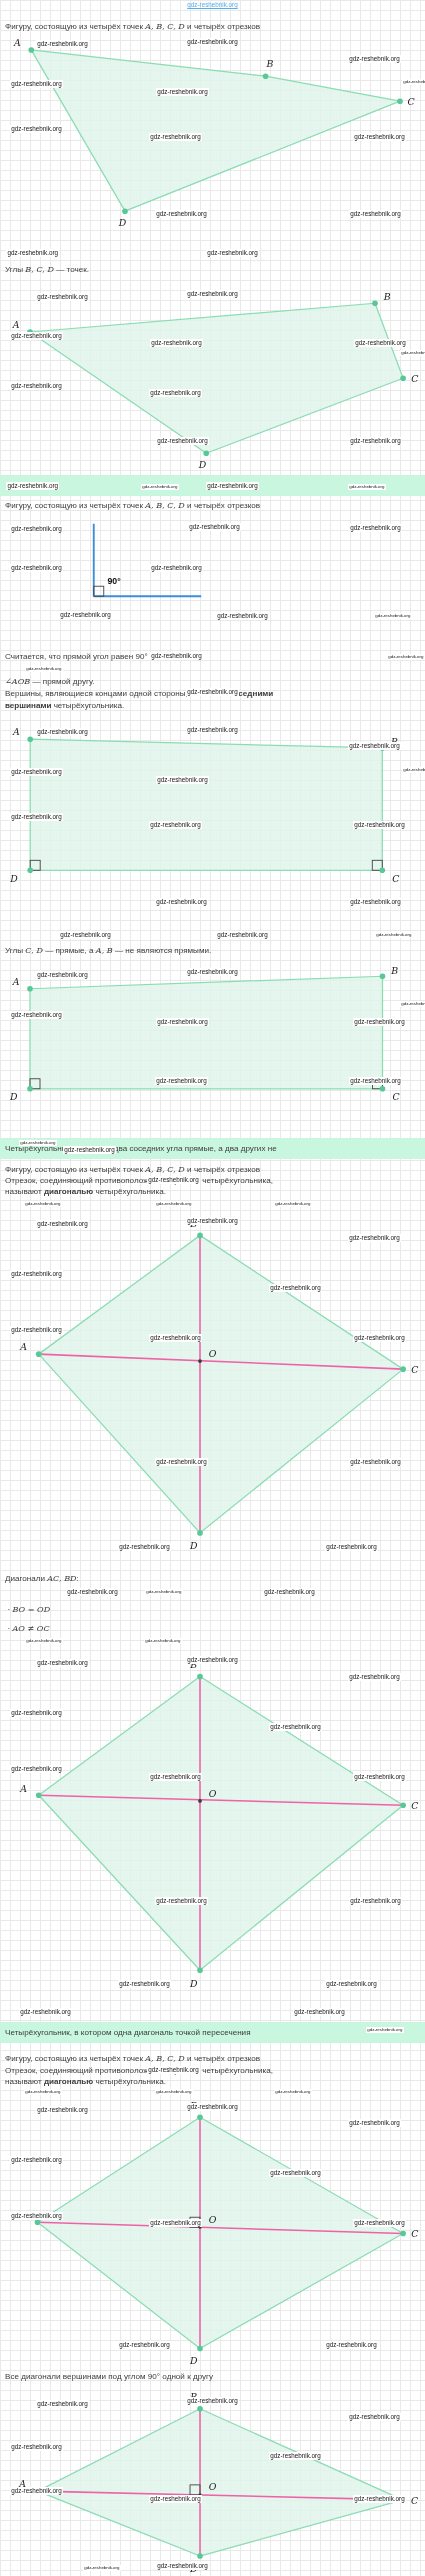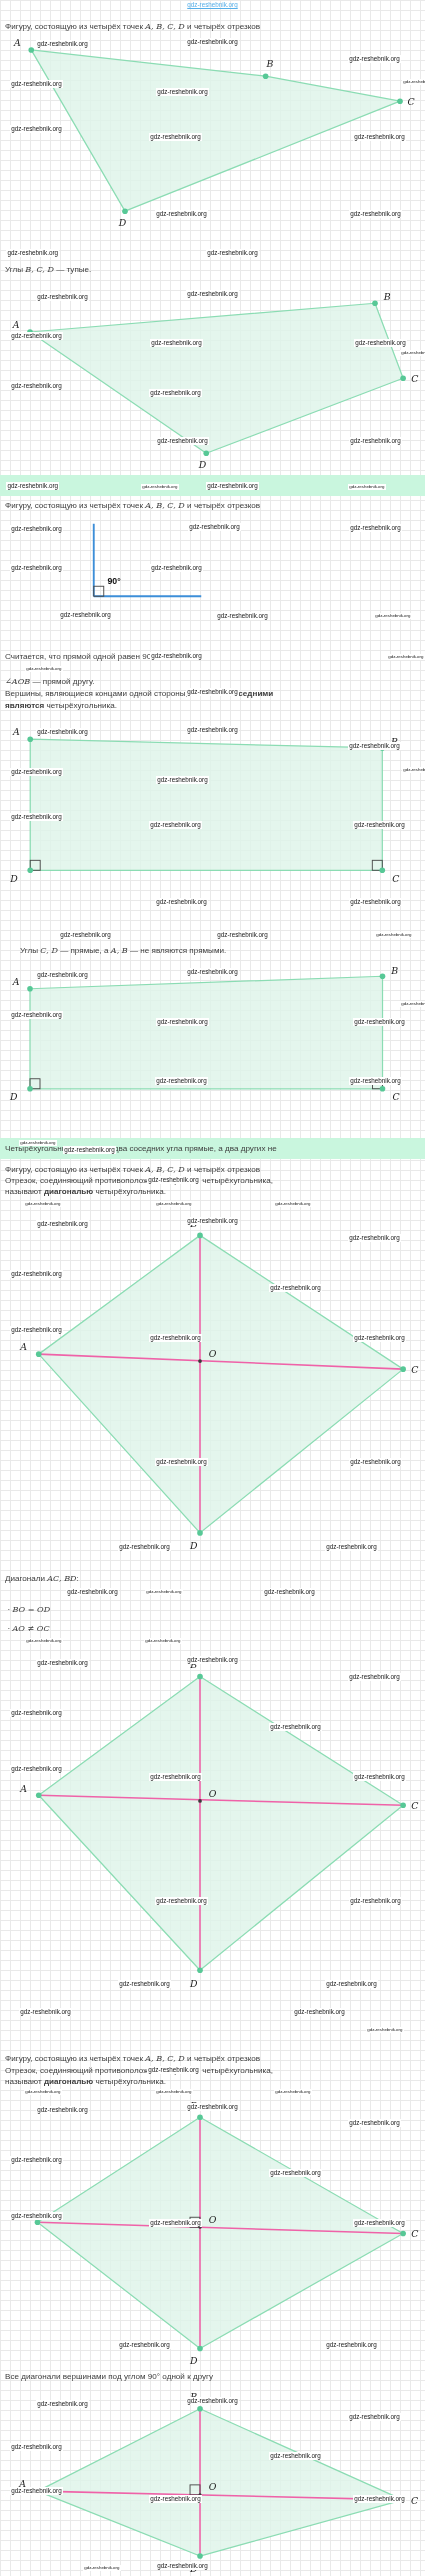--- a/index.html
+++ b/index.html
@@ -68,21 +68,21 @@
     <circle class="vdot" cx="200" cy="288" r="4.5"></circle>
     <text class="vlabel" x="28" y="24" text-anchor="middle">A</text>
     <text class="vlabel" x="432" y="58" text-anchor="middle">B</text>
     <text class="vlabel" x="652" y="118">C</text>
     <text class="vlabel" x="196" y="312" text-anchor="middle">D</text>
   </svg>
 
   <div class="txt" style="left:5px;top:264px">
     <span>Углы</span>
     <span class="math">B, C, D</span>
-    <span>— тупые.</span>
+    <span>— точек.</span>
   </div>
 
   <svg class="fig" style="top:283px" width="425" height="188" viewBox="0 0 680 300">
     <polygon class="shape" points="48,78 600,32 645,152 330,272"></polygon>
     <circle class="vdot" cx="48" cy="78" r="4.5"></circle>
     <circle class="vdot" cx="600" cy="32" r="4.5"></circle>
     <circle class="vdot" cx="645" cy="152" r="4.5"></circle>
     <circle class="vdot" cx="330" cy="272" r="4.5"></circle>
     <text class="vlabel" x="26" y="72" text-anchor="middle">A</text>
     <text class="vlabel" x="614" y="26">B</text>
@@ -99,53 +99,53 @@
   </div>
 
   <svg class="fig" style="top:515px" width="425" height="105" viewBox="0 0 680 168">
     <line class="bline" x1="150" y1="14" x2="150" y2="130"></line>
     <line class="bline" x1="150" y1="130" x2="322" y2="130"></line>
     <rect class="ramark" x="150" y="114" width="16" height="16"></rect>
     <text class="alabel" x="172" y="110">90°</text>
   </svg>
 
   <div class="txt" style="left:5px;top:652px">
-    <span>Считается, что прямой одной равен</span>
+    <span>Считается, что прямой угол равен</span>
     <span>90°</span>
   </div>
 
   <div class="txt" style="left:5px;top:676px">
     <span class="math">∠AOB</span>
     <span>— прямой другу.</span>
   </div>
 
   <div class="txt" style="left:5px;top:689px">
     <span>Вершины, являющиеся концами одной стороны, называют</span>
     <span class="bold">соседними</span>
   </div>
   <div class="txt" style="left:5px;top:701px">
-    <span class="bold">являются</span>
+    <span class="bold">вершинами</span>
     <span>четырёхугольника.</span>
   </div>
 
   <svg class="fig" style="top:718px" width="425" height="206" viewBox="0 0 680 330">
     <polygon class="shape" points="48,34 612,48 612,244 48,244"></polygon>
     <rect class="ramark" x="48" y="228" width="16" height="16"></rect>
     <rect class="ramark" x="596" y="228" width="16" height="16"></rect>
     <circle class="vdot" cx="48" cy="34" r="4.5"></circle>
     <circle class="vdot" cx="612" cy="48" r="4.5"></circle>
     <circle class="vdot" cx="612" cy="244" r="4.5"></circle>
     <circle class="vdot" cx="48" cy="244" r="4.5"></circle>
     <text class="vlabel" x="26" y="28" text-anchor="middle">A</text>
     <text class="vlabel" x="626" y="44">B</text>
     <text class="vlabel" x="628" y="262">C</text>
     <text class="vlabel" x="22" y="262" text-anchor="middle">D</text>
   </svg>
 
-  <div class="txt" style="left:20px;top:945px">
+  <div class="txt" style="left:5px;top:945px">
     <span>Углы</span>
     <span class="math">C, D</span>
     <span>— прямые, а</span>
     <span class="math">A, B</span>
     <span>— не являются прямыми.</span>
   </div>
 
   <svg class="fig" style="top:961px" width="425" height="173" viewBox="0 0 680 276">
     <polygon class="shape" points="48,44 612,24 612,204 48,204"></polygon>
     <rect class="ramark" x="48" y="188" width="16" height="16"></rect>
@@ -216,20 +216,23 @@
     <circle class="vdot" cx="645" cy="250" r="4.5"></circle>
     <circle class="vdot" cx="320" cy="514" r="4.5"></circle>
     <circle class="odot" cx="320" cy="243" r="3"></circle>
     <text class="vlabel" x="38" y="228" text-anchor="middle">A</text>
     <text class="vlabel" x="310" y="30" text-anchor="middle">B</text>
     <text class="vlabel" x="658" y="256">C</text>
     <text class="vlabel" x="310" y="540" text-anchor="middle">D</text>
     <text class="vlabel" x="334" y="236">O</text>
   </svg>
 
+  <div class="band" style="top:2022px">
+    <div class="txt">Четырёхугольник, в котором одна диагональ точкой пересечения</div>
+  </div>
 
   <div class="txt" style="left:5px;top:2053px">
     <span>Фигуру, состоящую из четырёх точек</span>
     <span class="math">A, B, C, D</span>
     <span>и четырёх отрезков</span>
   </div>
   <div class="txt" style="left:5px;top:2066px">
     <span>Отрезок, соединяющий противоположные вершины четырёхугольника,</span>
   </div>
   <div class="txt" style="left:5px;top:2077px">

